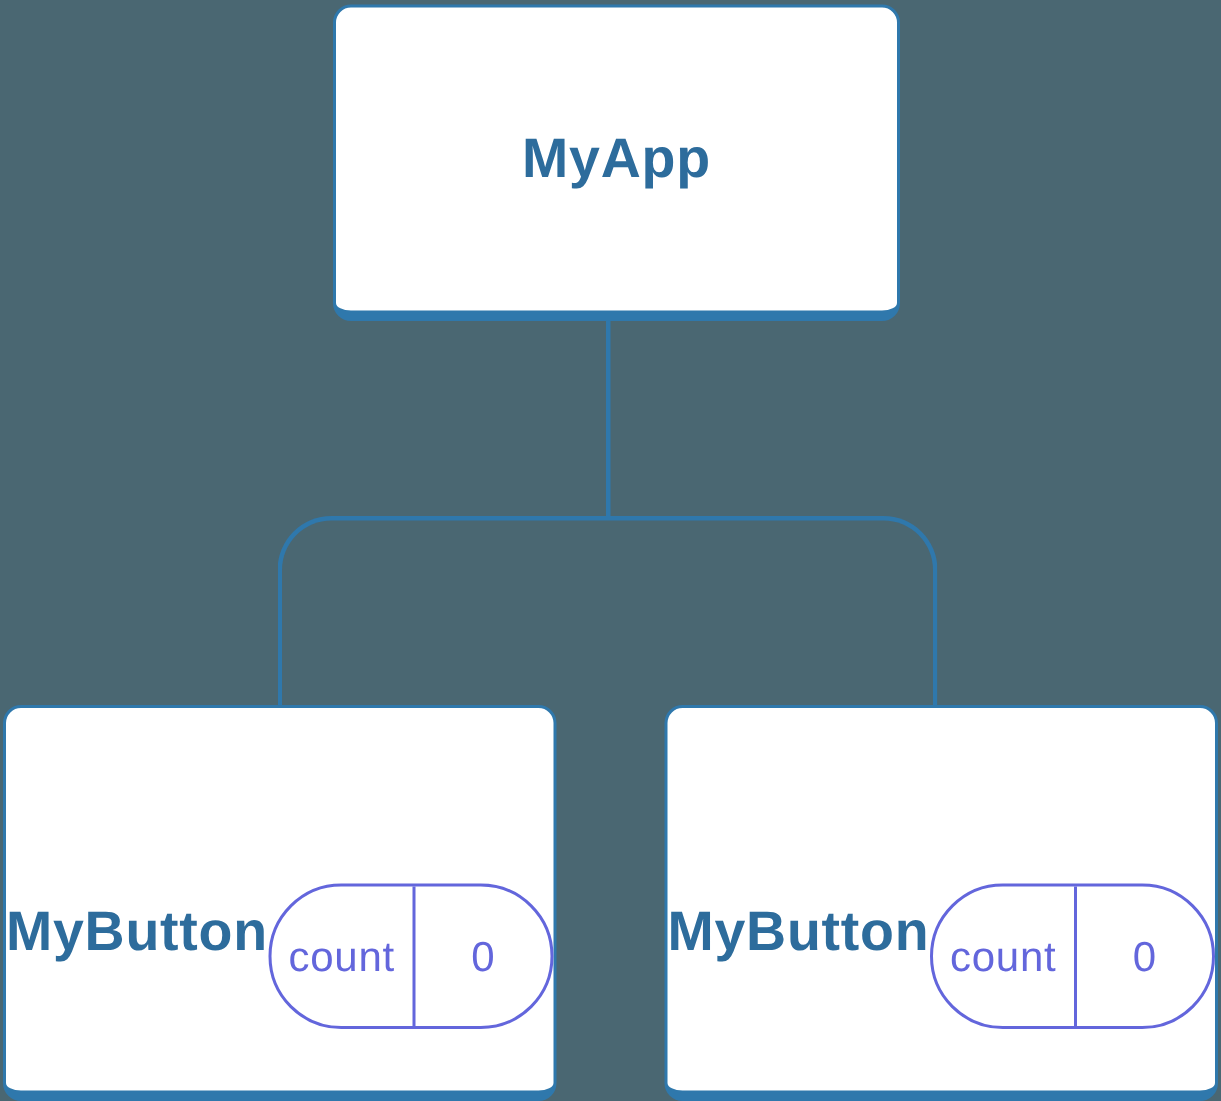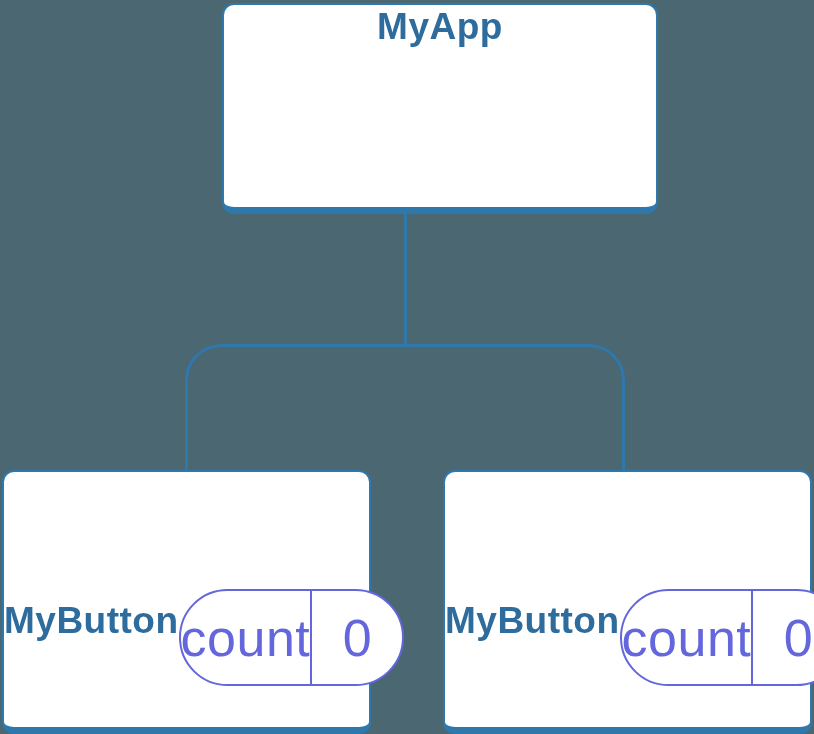--- a/index.html
+++ b/index.html
@@ -22,22 +22,22 @@
   
   .node {
     position: absolute;
     background: var(--node_fill);
     border: 2px solid var(--line);
     border-bottom-width: 7px;
     border-radius: 12px;
   }
   .node-root {
     left: 222px; top: 3px;
-    width: 436px; height: 211px;
-    display: flex; justify-content: center;
+    width: 378px; height: 211px;
+    display: flex; align-items: center; justify-content: center;
   }
   .node-child {
     top: 470px;
     width: 369px; height: 264px;
     display: flex; align-items: center;
     padding-top: 42px;
   }
   .node-child.pos-left  { left: 2px; }
   .node-child.pos-right { left: 443px; }
   .node-label {
@@ -65,21 +65,21 @@
   }
   
   .state-pill {
     margin-top: 34px;
     width: 265px; height: 97px;
     border: 2px solid var(--indigo);
     border-radius: 50px;
     display: flex;
     align-items: stretch;
     color: var(--indigo);
-    font-size: 52px;
+    font-size: 28px;
     background: var(--node_fill);
   }
   .pill-key {
     flex: 1;
     display: flex; align-items: center; justify-content: center;
     border-right: 2px solid var(--indigo);
     letter-spacing: 0.5px;
   }
   .pill-value {
     width: 90px;

